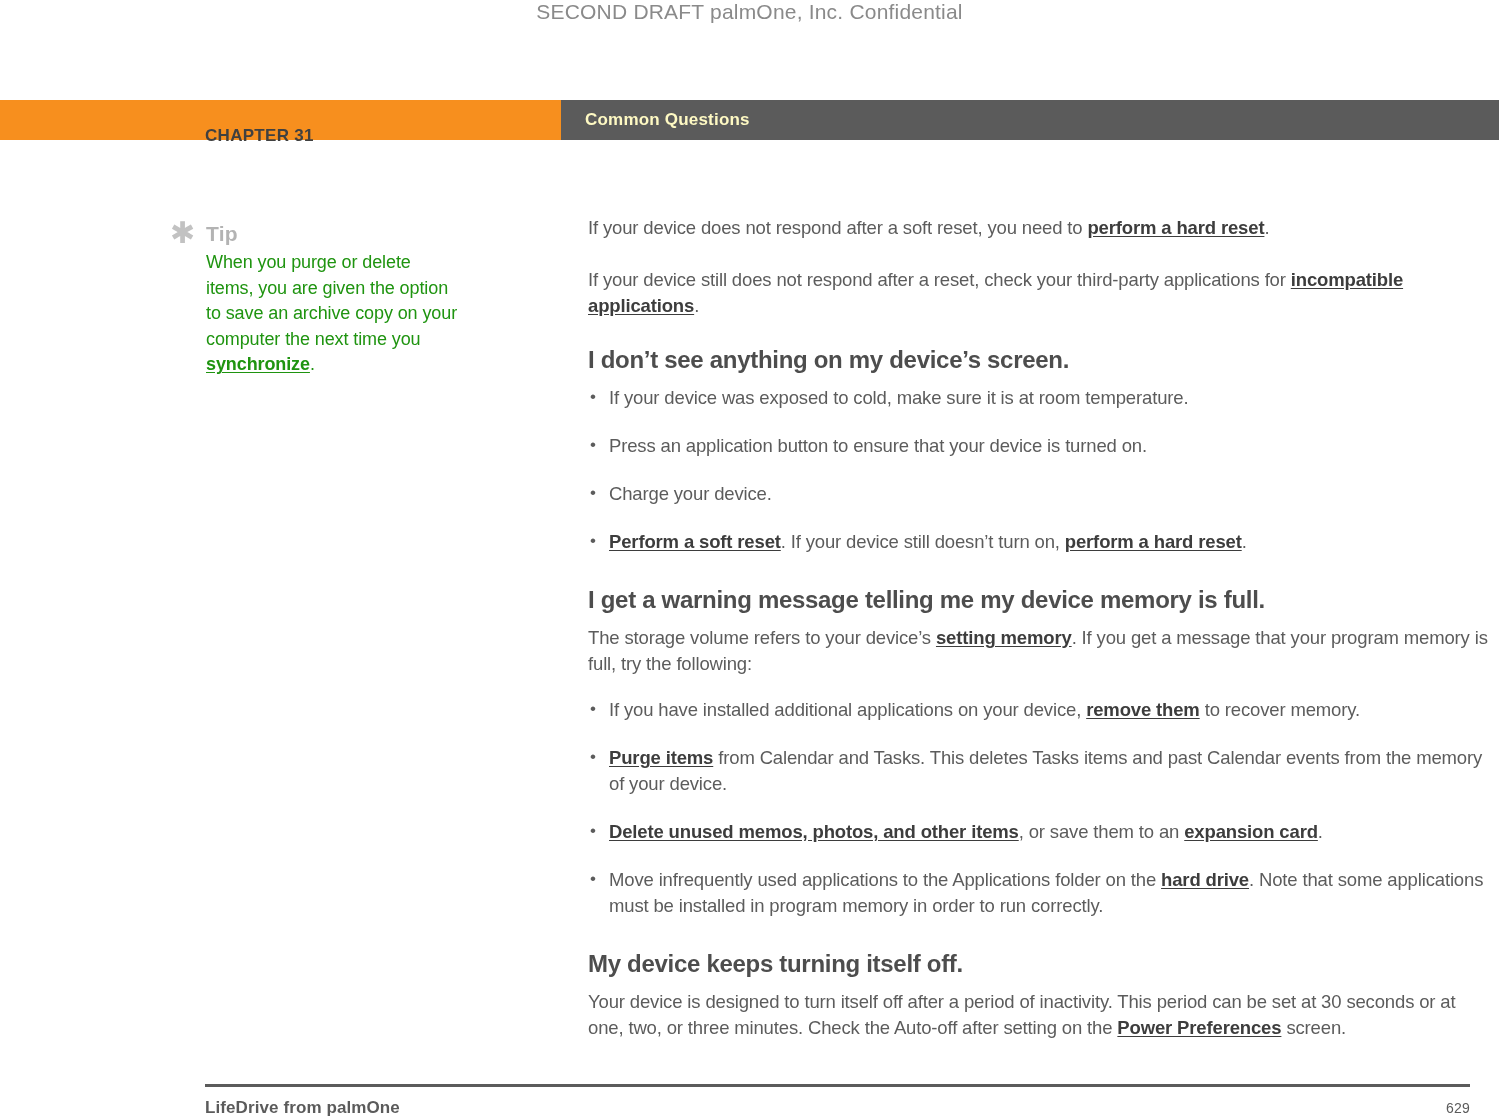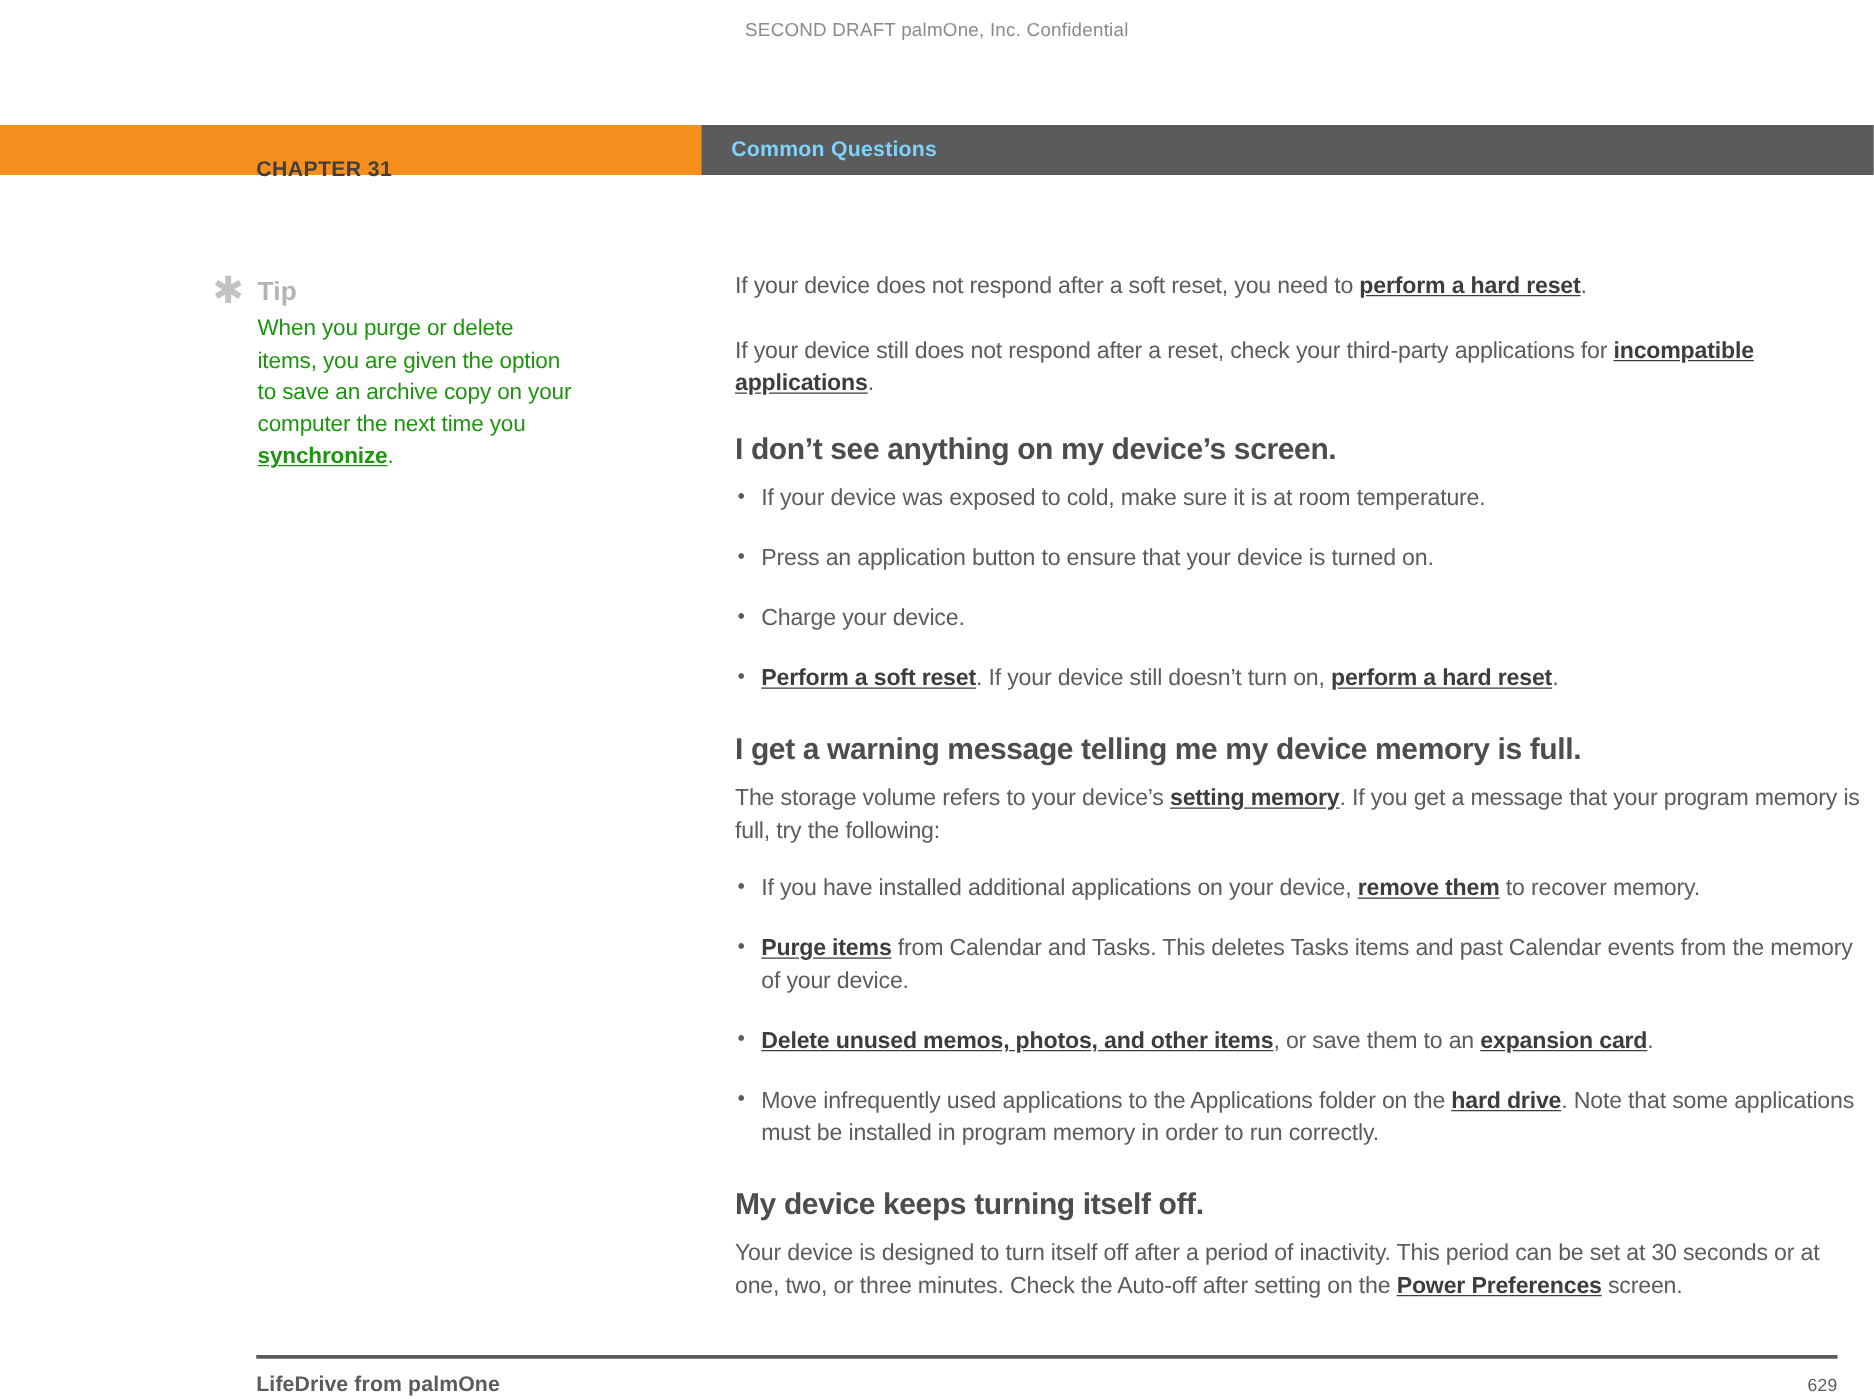--- a/index.html
+++ b/index.html
@@ -15,25 +15,25 @@
     overflow: hidden;
   }
 
   
   .draft-header {
     position: absolute;
     top: 0px;
     left: 0;
     width: 1499px;
     text-align: center;
-    font-size: 15px;
+    font-size: 21px;
     color: #8a8a8a;
     letter-spacing: 0.2px;
     line-height: 22px;
-    padding-top: 14px;
+    padding-top: 1px;
   }
 
   
   .chapter-bar {
     position: absolute;
     top: 100px;
     left: 0;
     width: 1499px;
     height: 40px;
     display: flex;
@@ -54,21 +54,21 @@
     margin-top: 32px;
   }
   .chapter-right {
     flex: 1;
     background: #5b5b5b;
     display: flex;
     align-items: center;
     box-sizing: border-box;
   }
   .chapter-right-label {
-    color: #7dd3fc;
+    color: #fef9c3;
     font-size: 17px;
     font-weight: bold;
     letter-spacing: 0.2px;
     margin-left: 24px;
   }
 
   
   .tip-box {
     position: absolute;
     left: 170px;

